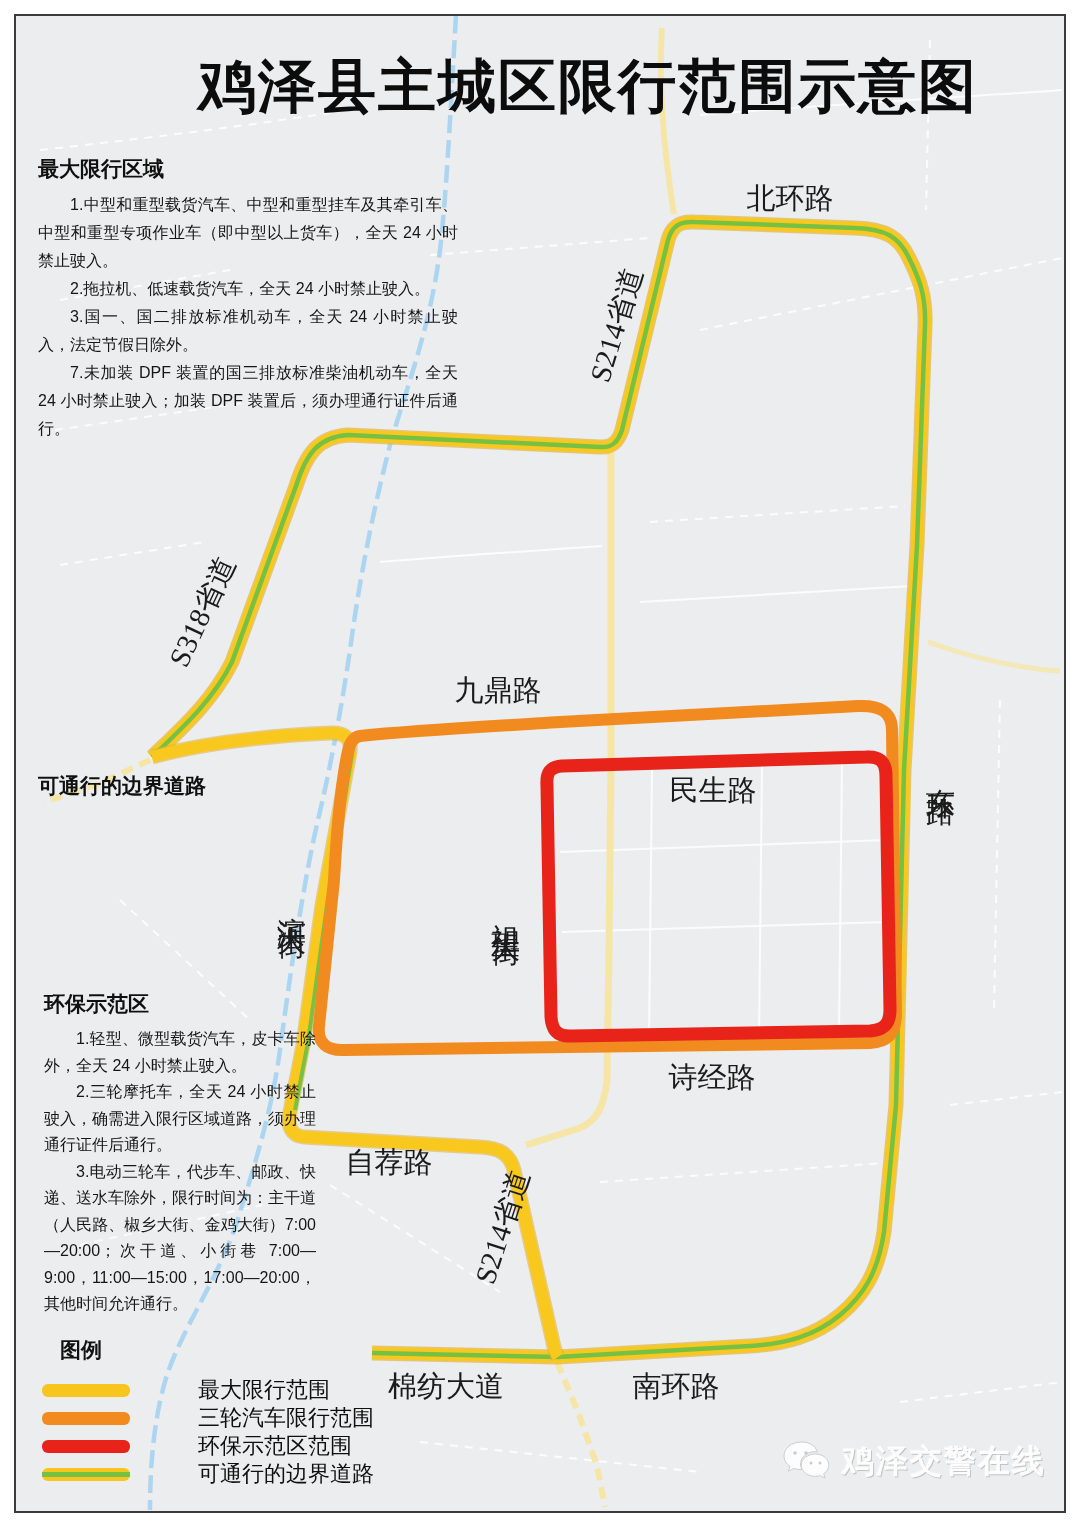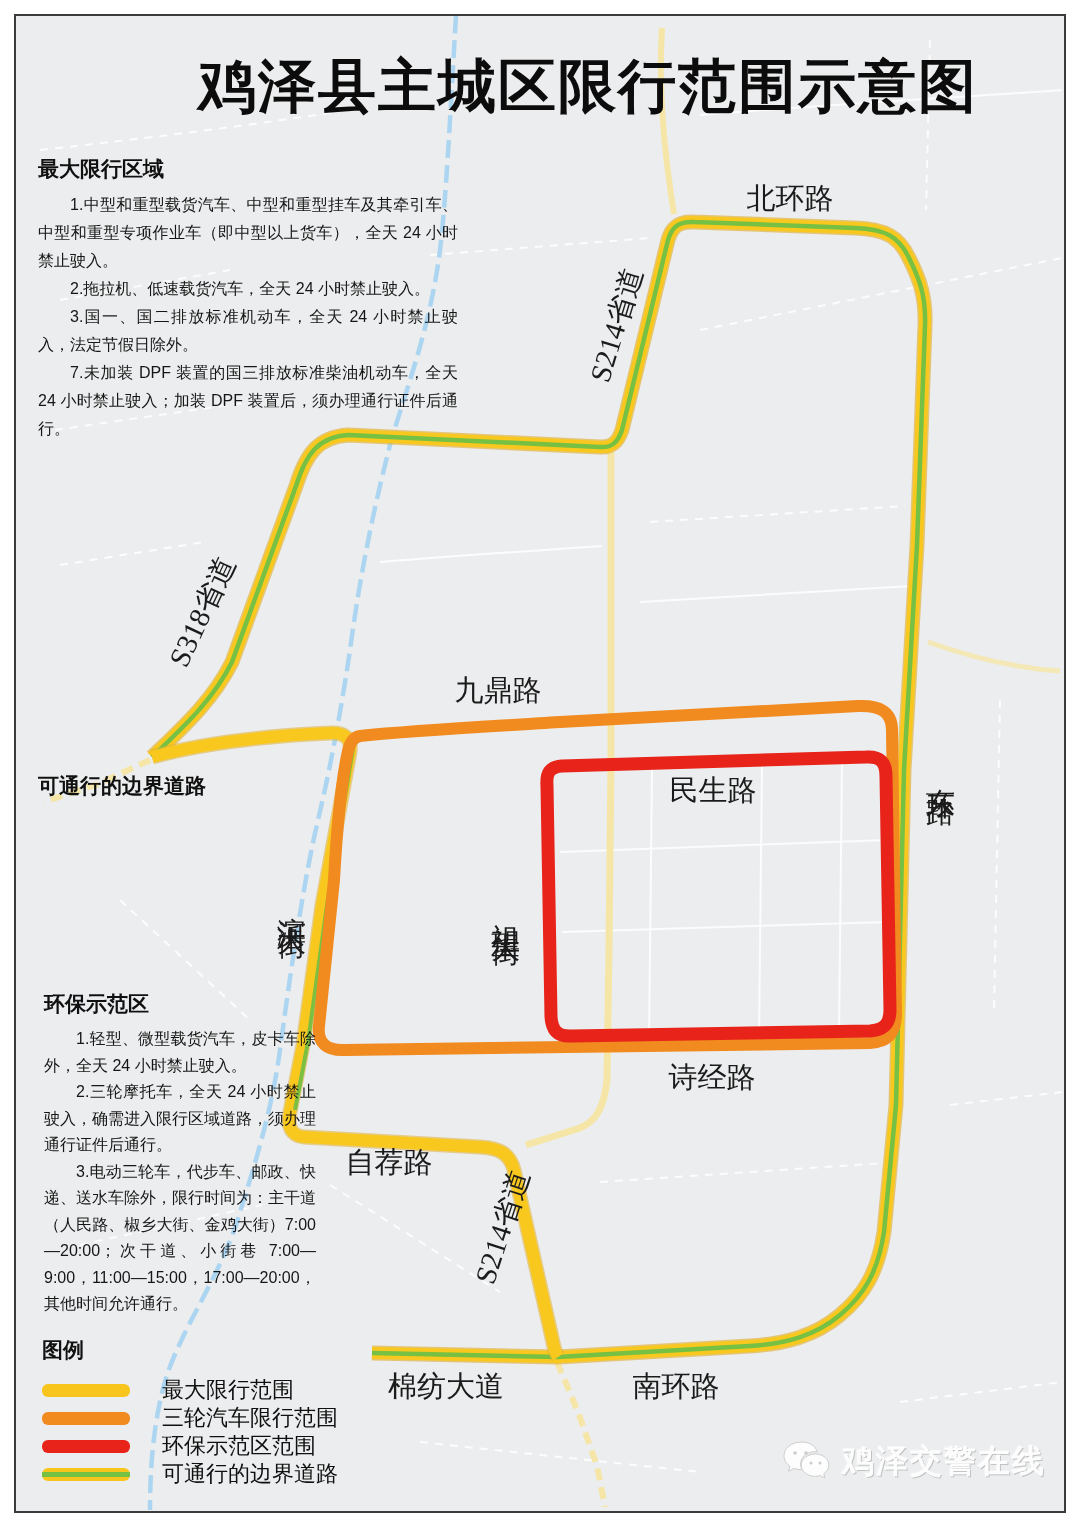--- a/index.html
+++ b/index.html
@@ -29,22 +29,22 @@
   .road-label{
     position:absolute;transform:translate(-50%,-50%);
     font-family:"Liberation Serif","DejaVu Serif",serif;
     font-size:29px;color:#1b1b1b;white-space:nowrap;
   }
   .road-label.vert{writing-mode:vertical-rl;text-orientation:upright;letter-spacing:5px;}
   .road-label.rot73{transform:translate(-50%,-50%) rotate(-73deg);}
   .road-label.rot65{transform:translate(-50%,-50%) rotate(-65deg);}
   .road-label.rot72{transform:translate(-50%,-50%) rotate(-72deg);}
   .legend{position:absolute;left:42px;top:1336px;}
-  .legend h3{margin:0 0 12px 0;font-size:21px;font-weight:700;}
-  .legend-row{display:flex;align-items:center;height:28px;}
+  .legend h3{margin:0 0 12px 18px;font-size:21px;font-weight:700;}
+  .legend-row{display:flex;align-items:center;height:28px;gap:36px;}
   .legend-bar{width:88px;height:13px;border-radius:6px;margin-right:32px;position:relative;flex:0 0 auto;}
   .sw-yellow{background:#f8c51c;}
   .sw-orange{background:#f18a1f;}
   .sw-red{background:#e8231a;}
   .sw-border{background:#f8c51c;}
   .sw-border .stripe{position:absolute;left:0;right:0;top:4px;height:5px;background:#76c043;}
   .legend-row span.lab{font-size:22px;color:#101010;}
   .watermark{
     position:absolute;right:34px;top:1440px;display:flex;
     color:rgba(255,255,255,0.95);

